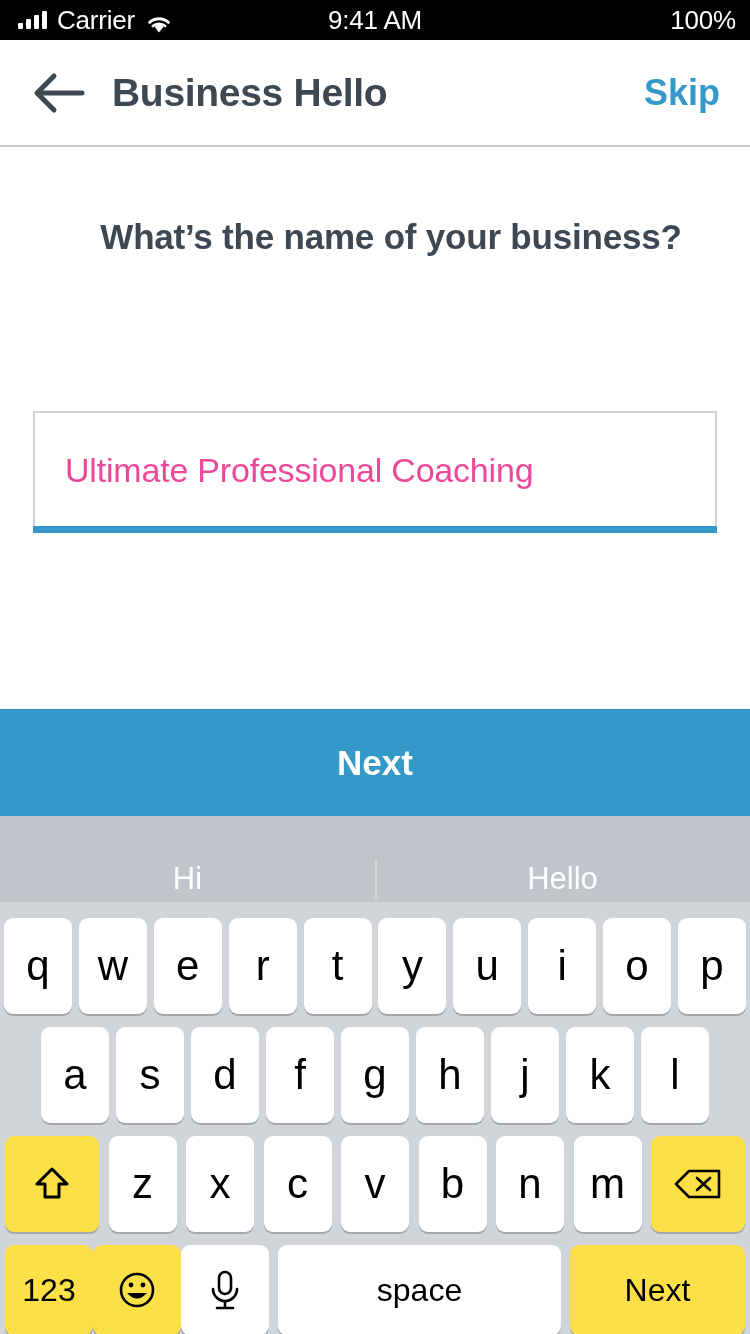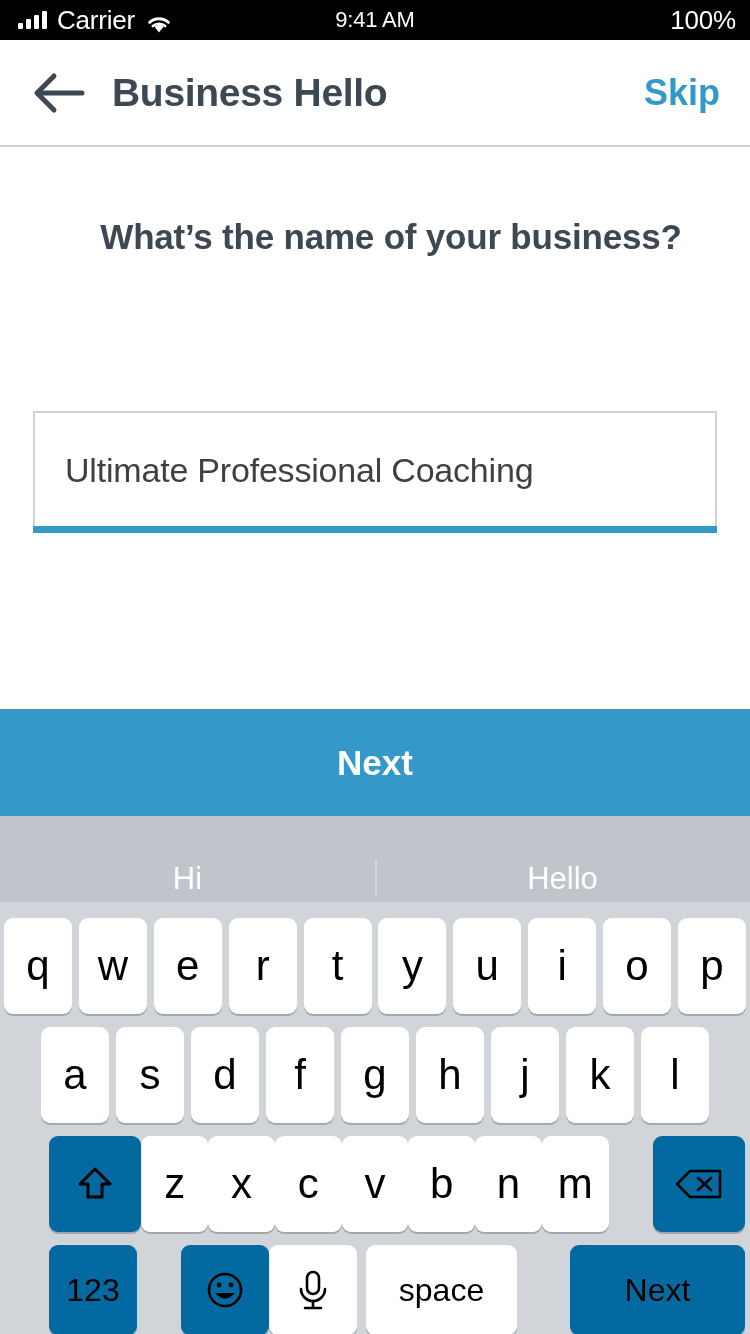--- a/index.html
+++ b/index.html
@@ -55,21 +55,21 @@
   .signal-bars i:nth-child(2) { height: 10px; }
   .signal-bars i:nth-child(3) { height: 14px; }
   .signal-bars i:nth-child(4) { height: 18px; }
   .carrier-label { font-size: 26px; }
   .wifi-icon { display: block; width: 28px; height: 20px; }
 
   .sb-center {
     position: absolute;
     left: 0; width: 750px;
     text-align: center;
-    font-size: 22px;
+    font-size: 26px;
   }
   .sb-right {
     position: absolute;
     right: 14px;
     display: flex;
     align-items: center;
     gap: 9px;
     flex-direction: column;
   }
   .bt-icon { display: block; width: 16px; height: 24px; }
@@ -168,21 +168,21 @@
     background: #ffffff;
     border: 2px solid #ccd2d8;
     border-bottom: none;
   }
   .field-text {
     position: absolute;
     left: 30px;
     top: 50%;
     transform: translateY(-50%);
     font-size: 34px;
-    color: #404040;
+    color: #ec4899;
     letter-spacing: -0.2px;
     white-space: nowrap;
   }
   .field-underline {
     position: absolute;
     top: 377px;
     left: 33px;
     width: 684px;
     height: 7px;
     background: #3498c8;
@@ -260,22 +260,21 @@
     font-size: 42px;
     color: #000000;
     cursor: pointer;
     user-select: none;
   }
   .krow.r1 .key { width: 68px; height: 96px; }
   .krow.r2 .key { width: 68px; height: 96px; }
   .krow.r3 .key.letter { width: 68px; height: 96px; }
 
   .key.fn {
-    background: #0369a1;
-    margin-left: 44px;
+    background: #fde047;
   }
   .key.shift  { width: 94px; height: 96px; }
   .key.delete { width: 94px; height: 96px; }
 
   .krow.r4 .key { height: 90px; font-size: 32px; }
   .key.num   { width: 88px; }
   .key.emoji { width: 88px; }
   .key.mic   { width: 88px; background: #ffffff; }
   .key.space { flex: 1; margin: 0 9px; background: #ffffff; }
   .key.ret   { width: 175px; }

